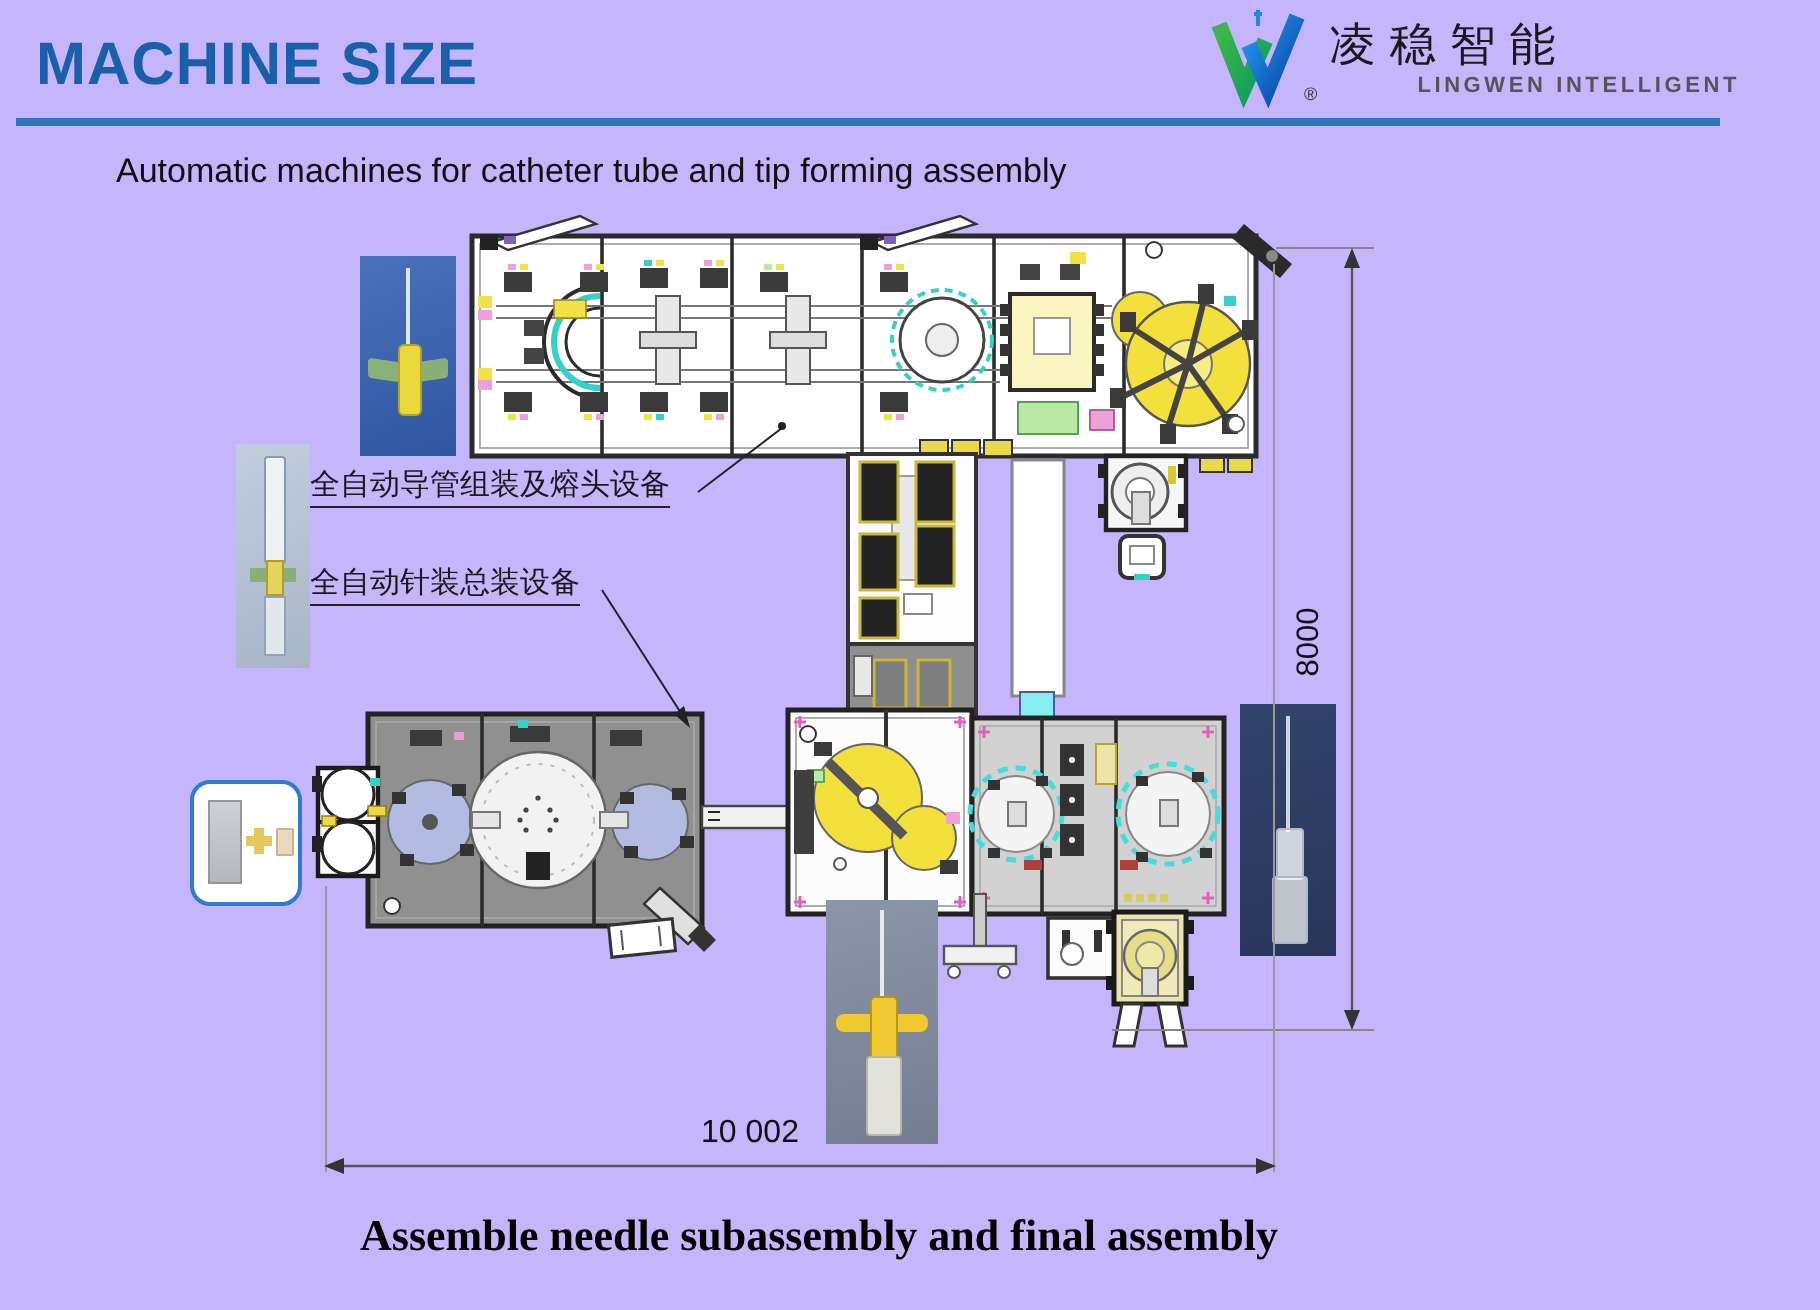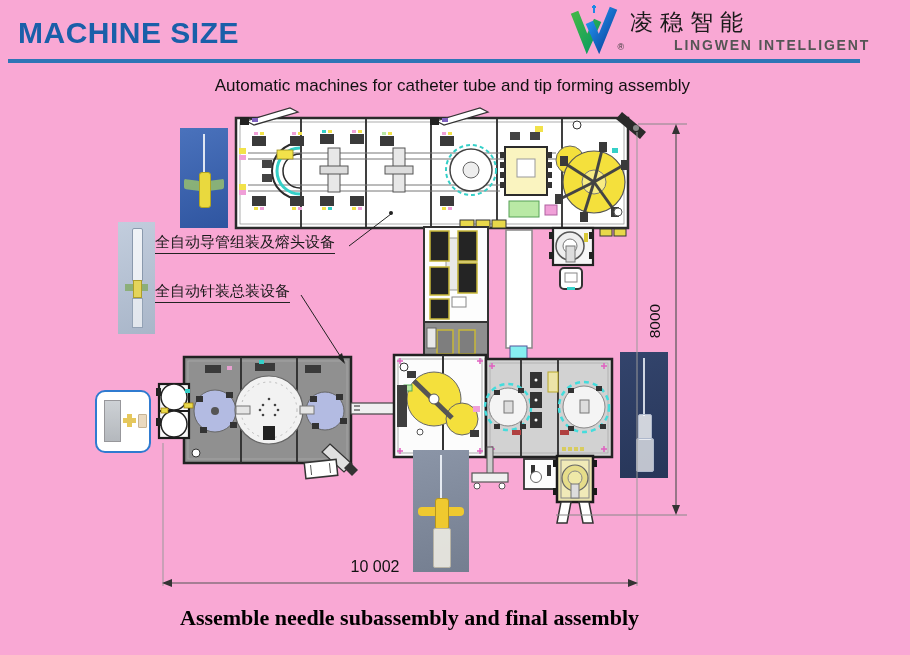--- a/index.html
+++ b/index.html
@@ -1,29 +1,29 @@
 <!DOCTYPE html>
 <html><head>
 <meta charset="utf-8">
 <style>
   html,body{margin:0;padding:0;background:#fff;}
-  #slide{position:relative;width:910px;height:655px;background:#f9a8d4;overflow:hidden;
+  #slide{position:relative;width:910px;height:655px;background:#c4b5fd;overflow:hidden;
          font-family:"Liberation Sans",sans-serif;}
   
   .page-title{position:absolute;left:18px;top:16px;font-size:30px;font-weight:bold;
               color:#1a5fa9;letter-spacing:.5px;}
   .title-rule{position:absolute;left:8px;top:59px;width:852px;height:4px;background:#2e75b6;}
   .logo{position:absolute;right:40px;top:4px;display:flex;align-items:flex-start;}
   .logo-mark{position:relative;width:52px;height:50px;}
   .logo-reg{position:absolute;right:-2px;bottom:2px;font-size:9px;color:#333;}
   .logo-text{margin-left:8px;padding-top:6px;}
   .logo-cn{font-size:23px;font-weight:normal;color:#1a1a1a;letter-spacing:7px;line-height:1.1;white-space:nowrap;}
-  .logo-en{font-size:14px;font-weight:bold;color:#555;letter-spacing:1.8px;margin-top:2px;white-space:nowrap;padding-left:44px;}
+  .logo-en{font-size:11px;font-weight:bold;color:#555;letter-spacing:1.8px;margin-top:2px;white-space:nowrap;padding-left:44px;}
   
-  .subtitle{position:absolute;left:70px;top:76px;width:620px;text-align:right;
+  .subtitle{position:absolute;left:58px;top:76px;width:620px;text-align:left;
             font-size:17px;color:#111;}
   .caption{position:absolute;left:180px;top:605px;font-family:"Liberation Serif",serif;
            font-weight:bold;font-size:22px;color:#000;}
   
   .diagram-svg{position:absolute;left:0;top:0;z-index:1;}
   .photo{position:absolute;overflow:hidden;}
   .z2{z-index:2;} .z0{z-index:0;}
   .cjk-label{position:absolute;z-index:3;font-size:15px;color:#1a1a1a;
              border-bottom:1.5px solid #222;padding-bottom:1px;white-space:nowrap;}
   .dim-label{position:absolute;z-index:3;font-size:15.5px;color:#111;text-align:center;}

